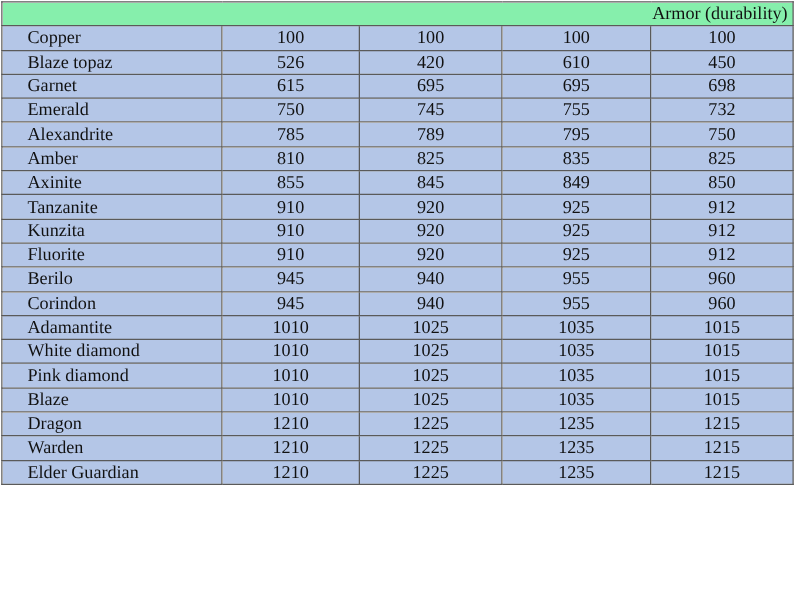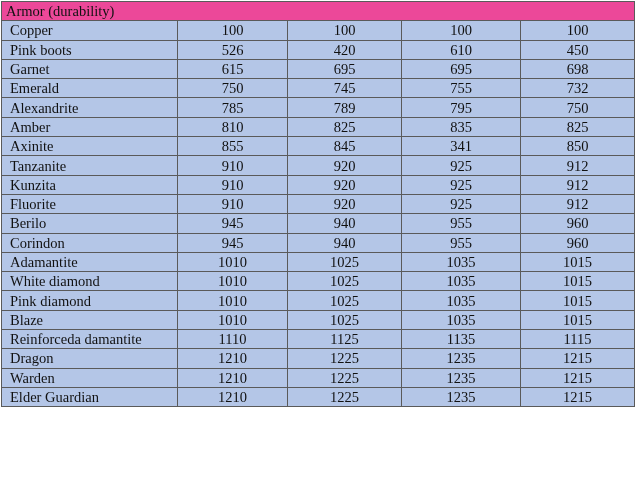--- a/index.html
+++ b/index.html
@@ -1,23 +1,23 @@
 <!DOCTYPE html>
 <html><head>
 <meta charset="utf-8">
 <style>
   html, body { margin:0; padding:0; background:#ffffff; }
   body { width:640px; height:484px; overflow:hidden; position:relative; }
   .wrap { position:absolute; left:1px; top:1px; width:633px; }
   table { border-collapse:collapse; width:633px; table-layout:fixed;
           font-family:"Liberation Serif","DejaVu Serif",serif; font-size:14.5px; color:#111; }
   td, th { border:1px solid #5a5a5a; padding:0 4px; height:18.3px; line-height:18px; white-space:nowrap; overflow:hidden; font-weight:normal; }
-  th { background:#ec4899; text-align:left; }
+  th { background:#86efac; text-align:right; }
   td { background:#b4c6e7; text-align:center; }
-  td.ore { text-align:left; padding-left:8px; }
+  td.ore { text-align:left; padding-left:20px; }
   tr.title th { border-top:1px solid #5a5a5a; }
   col.c0 { width:176px; } col.c1 { width:110px; } col.c2 { width:114px; } col.c3 { width:119px; } col.c4 { width:114px; }
 </style>
 </head>
 <body>
 
 <div class="wrap">
   <table>
     <colgroup>
         <col class="c0">
@@ -33,21 +33,21 @@
     </thead>
     <tbody id="tbody">
         <tr>
           <td class="ore">Copper</td>
           <td>100</td>
           <td>100</td>
           <td>100</td>
           <td>100</td>
         </tr>
         <tr>
-          <td class="ore">Pink boots</td>
+          <td class="ore">Blaze topaz</td>
           <td>526</td>
           <td>420</td>
           <td>610</td>
           <td>450</td>
         </tr>
         <tr>
           <td class="ore">Garnet</td>
           <td>615</td>
           <td>695</td>
           <td>695</td>
@@ -71,21 +71,21 @@
           <td class="ore">Amber</td>
           <td>810</td>
           <td>825</td>
           <td>835</td>
           <td>825</td>
         </tr>
         <tr>
           <td class="ore">Axinite</td>
           <td>855</td>
           <td>845</td>
-          <td>341</td>
+          <td>849</td>
           <td>850</td>
         </tr>
         <tr>
           <td class="ore">Tanzanite</td>
           <td>910</td>
           <td>920</td>
           <td>925</td>
           <td>912</td>
         </tr>
         <tr>
@@ -138,27 +138,20 @@
           <td>1015</td>
         </tr>
         <tr>
           <td class="ore">Blaze</td>
           <td>1010</td>
           <td>1025</td>
           <td>1035</td>
           <td>1015</td>
         </tr>
         <tr>
-          <td class="ore">Reinforceda damantite</td>
-          <td>1110</td>
-          <td>1125</td>
-          <td>1135</td>
-          <td>1115</td>
-        </tr>
-        <tr>
           <td class="ore">Dragon</td>
           <td>1210</td>
           <td>1225</td>
           <td>1235</td>
           <td>1215</td>
         </tr>
         <tr>
           <td class="ore">Warden</td>
           <td>1210</td>
           <td>1225</td>

